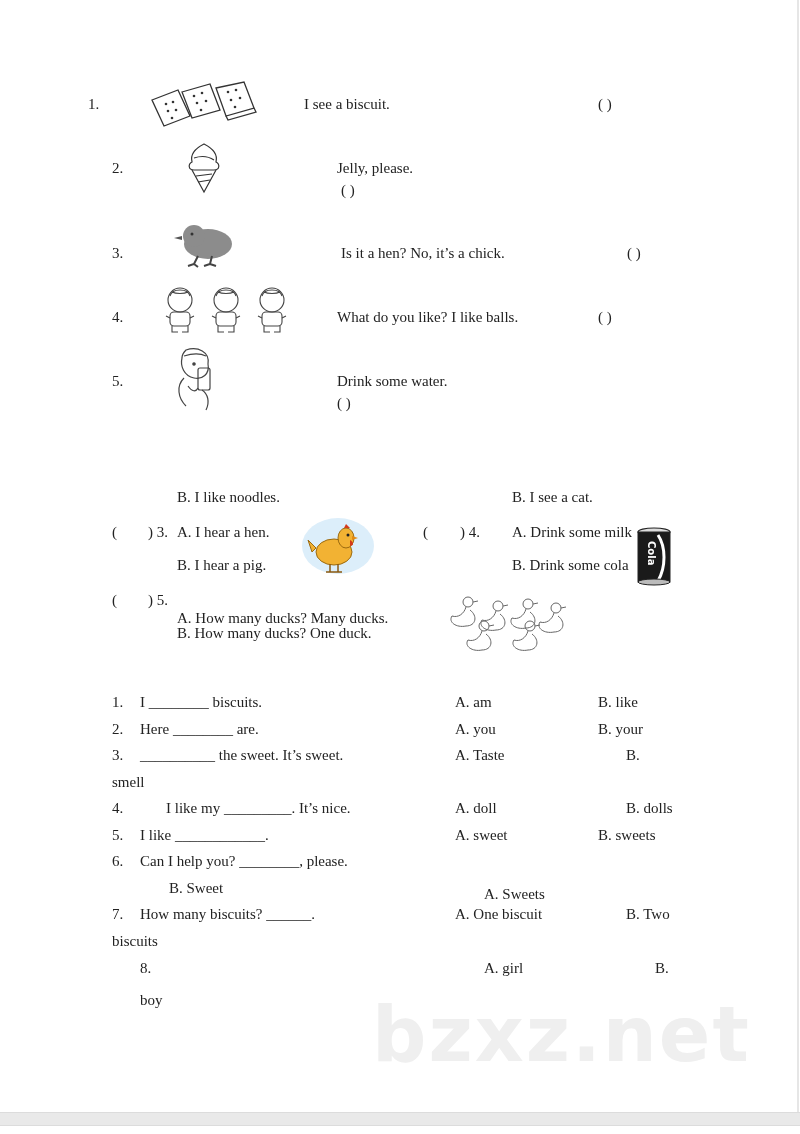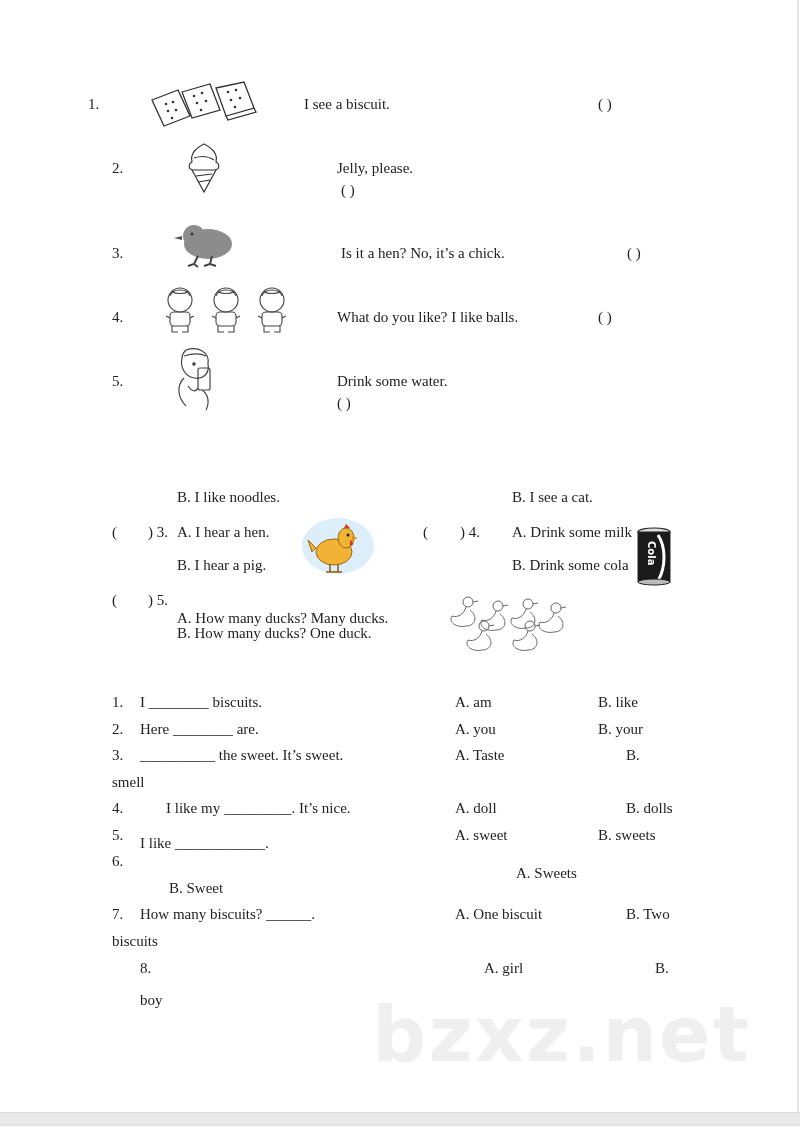--- a/index.html
+++ b/index.html
@@ -207,26 +207,27 @@
   <span class="t" style="left:455px;top:746px;">A. Taste</span>
   <span class="t" style="left:626px;top:746px;">B.</span>
   <span class="t" style="left:112px;top:773px;">smell</span>
 
   <span class="t" style="left:112px;top:799px;">4.</span>
   <span class="t" style="left:128px;top:799px;margin-left:38px;">I like my _________. It’s nice.</span>
   <span class="t" style="left:455px;top:799px;">A. doll</span>
   <span class="t" style="left:626px;top:799px;">B. dolls</span>
 
   <span class="t" style="left:112px;top:826px;">5.</span>
-  <span class="t" style="left:140px;top:826px;margin-top:8px;">I like ____________.</span>
+  <span class="t" style="left:140px;top:826px;">I like ____________.</span>
   <span class="t" style="left:455px;top:826px;">A. sweet</span>
   <span class="t" style="left:598px;top:826px;">B. sweets</span>
 
   <span class="t" style="left:112px;top:852px;">6.</span>
-  <span class="t" style="left:484px;top:864px;margin-left:32px;">A. Sweets</span>
+  <span class="t" style="left:140px;top:852px;">Can I help you? ________, please.</span>
+  <span class="t" style="left:484px;top:885px;">A. Sweets</span>
   <span class="t" style="left:169px;top:879px;">B. Sweet</span>
 
   <span class="t" style="left:112px;top:905px;">7.</span>
   <span class="t" style="left:140px;top:905px;">How many biscuits? ______.</span>
   <span class="t" style="left:455px;top:905px;">A. One biscuit</span>
   <span class="t" style="left:626px;top:905px;">B.  Two</span>
   <span class="t" style="left:112px;top:932px;">biscuits</span>
 
   <span class="t" style="left:140px;top:959px;">8.</span>
   <span class="t" style="left:484px;top:959px;">A. girl</span>

